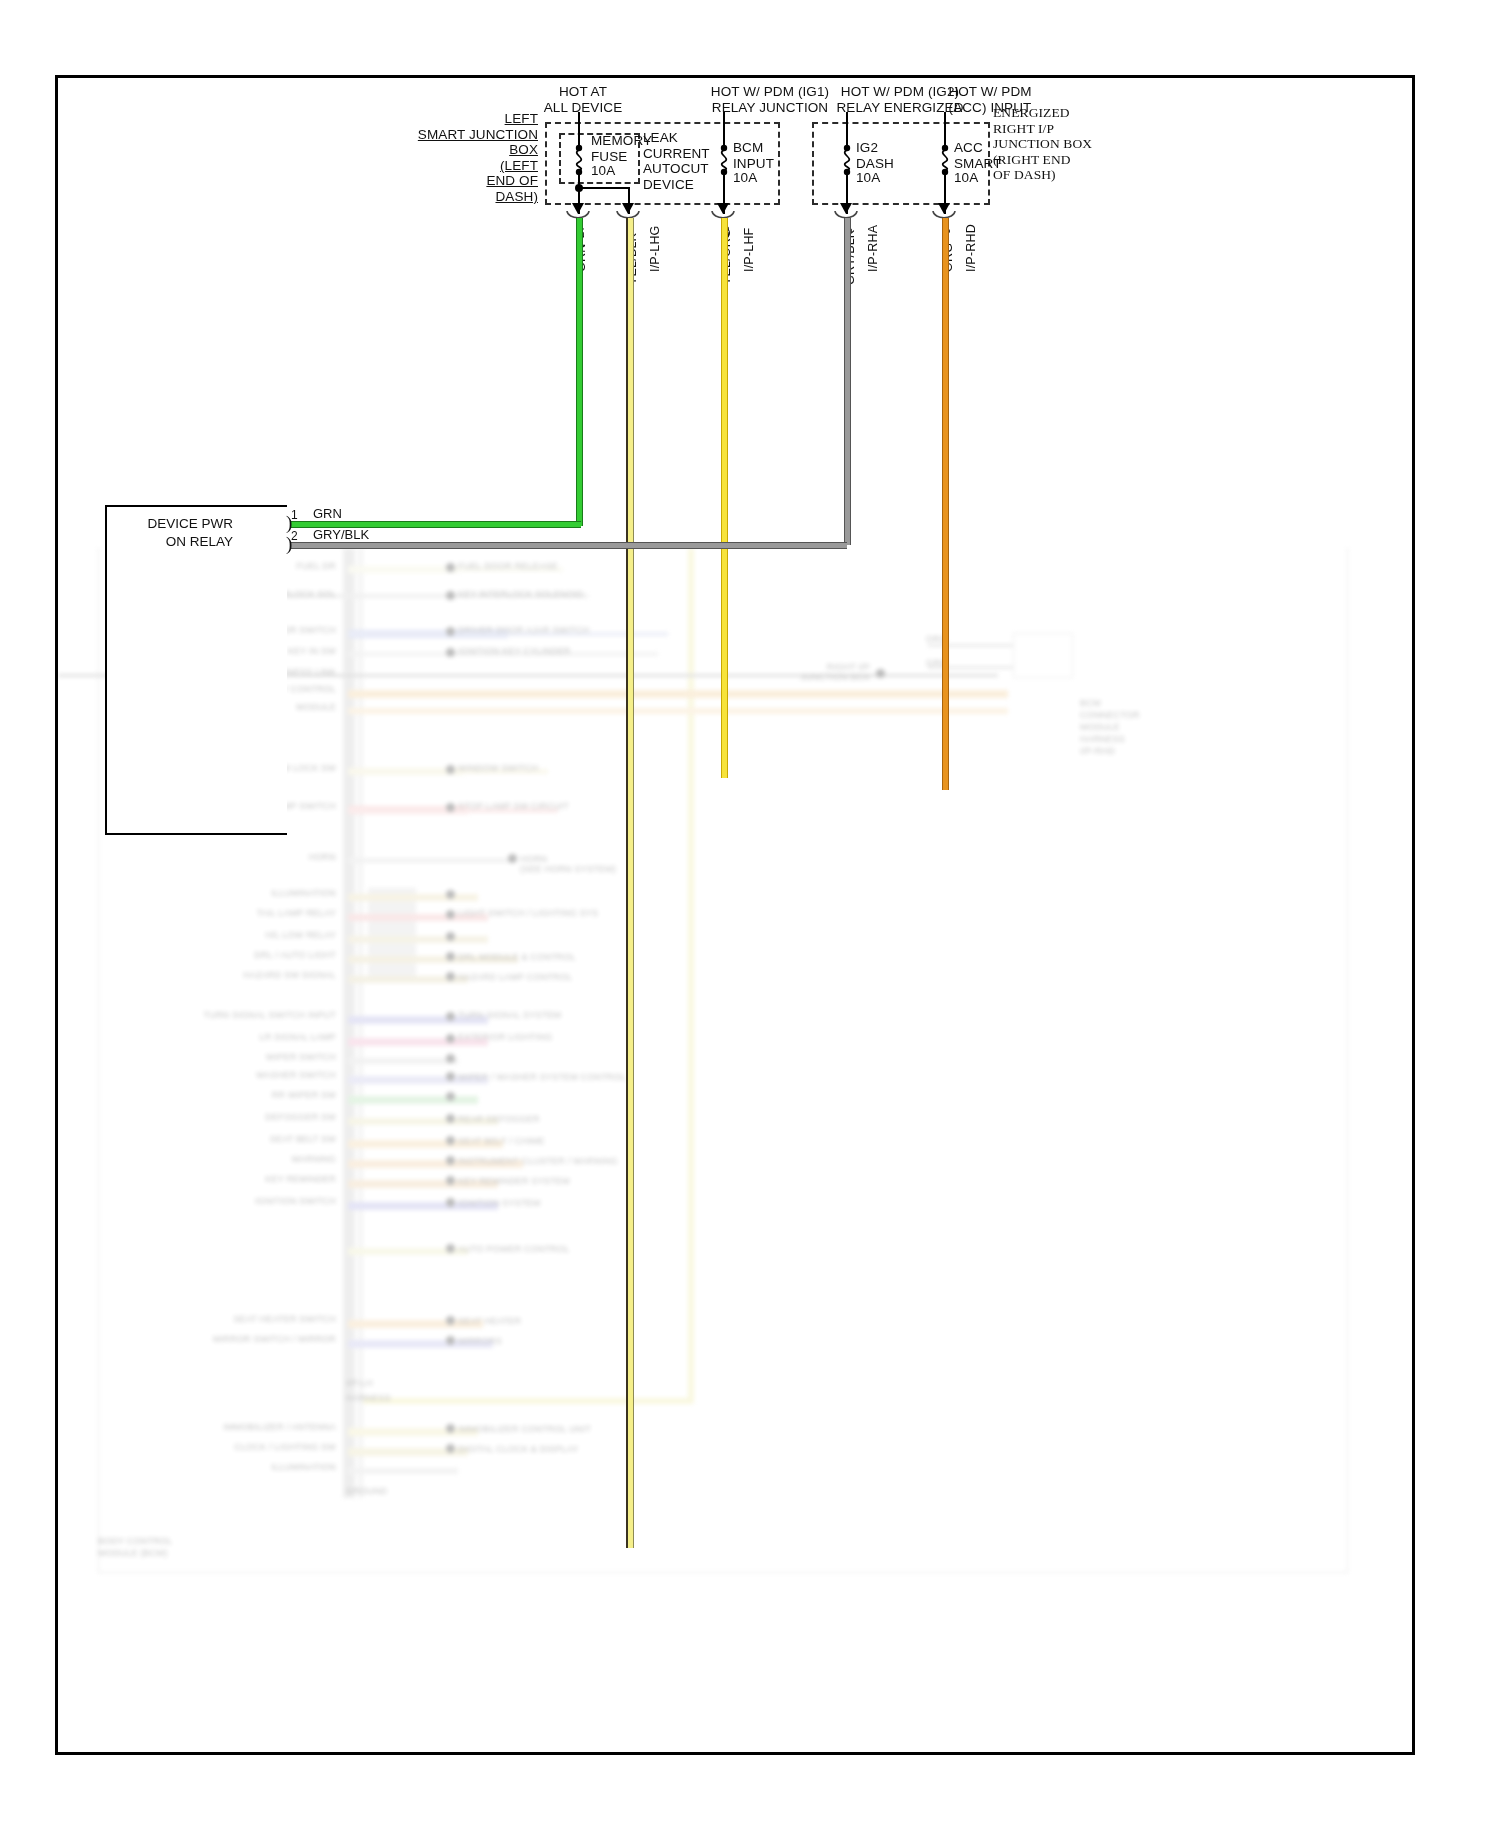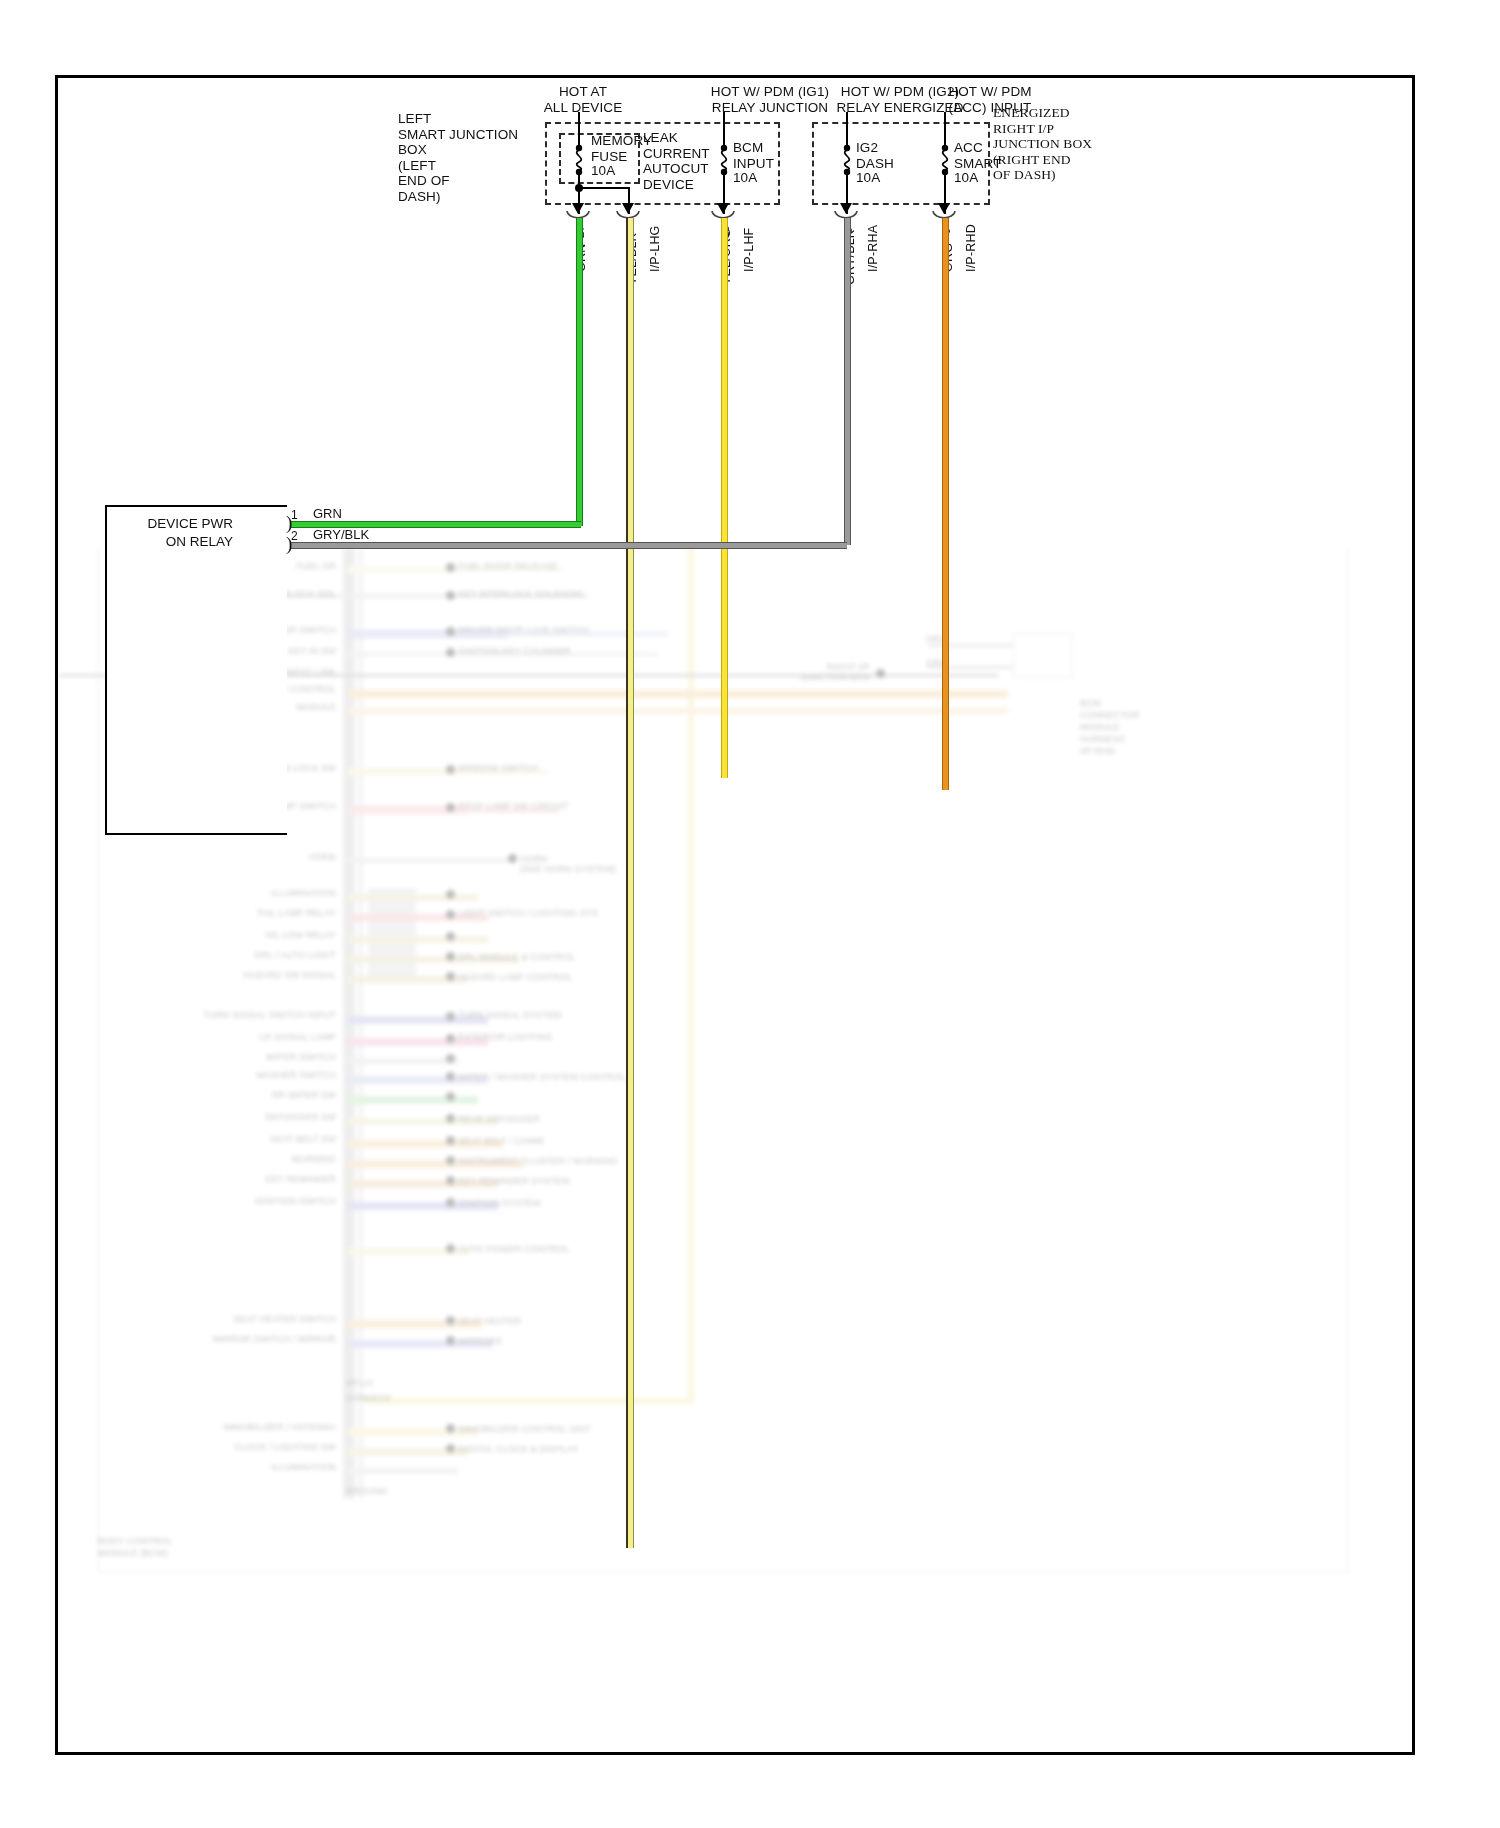--- a/index.html
+++ b/index.html
@@ -81,21 +81,21 @@
   
   .lbl {
     position: absolute;
     font-size: 13.5px;
     color: #111;
     line-height: 15.5px;
     white-space: pre;
     letter-spacing: 0.1px;
   }
   .lbl.ctr { text-align: center; }
-  .lbl.rt  { text-align: left; }
+  .lbl.rt  { text-align: right; text-decoration: underline; }
 
   
   .dashbox {
     position: absolute;
     box-sizing: border-box;
     border: 2px dashed #2b2b2b;
   }
 
   
   .sline-v {

